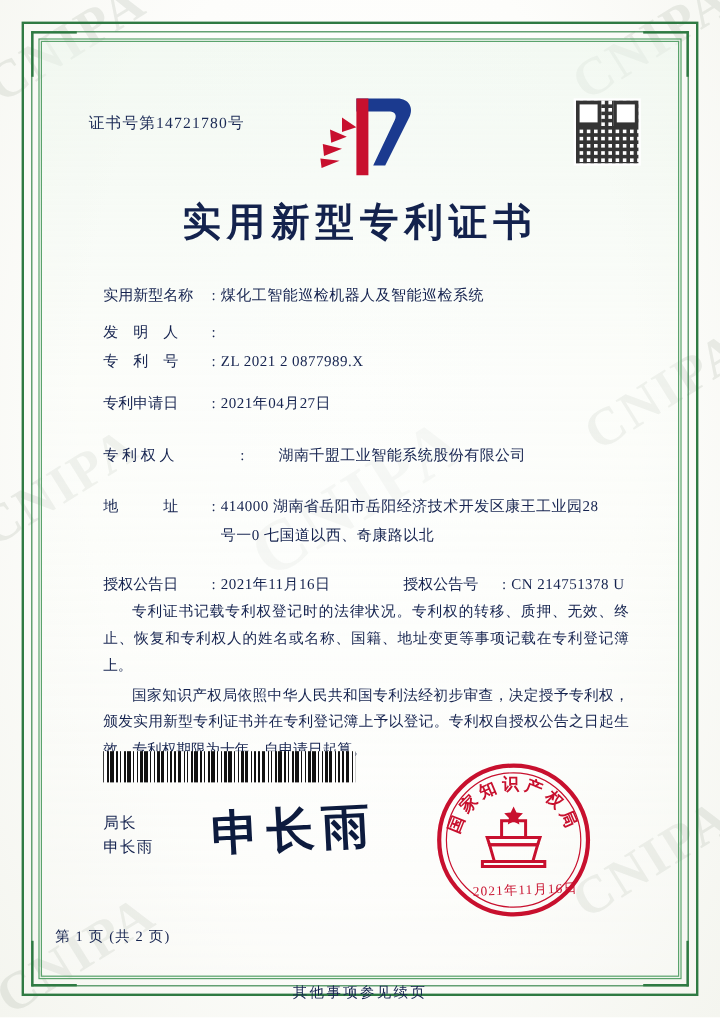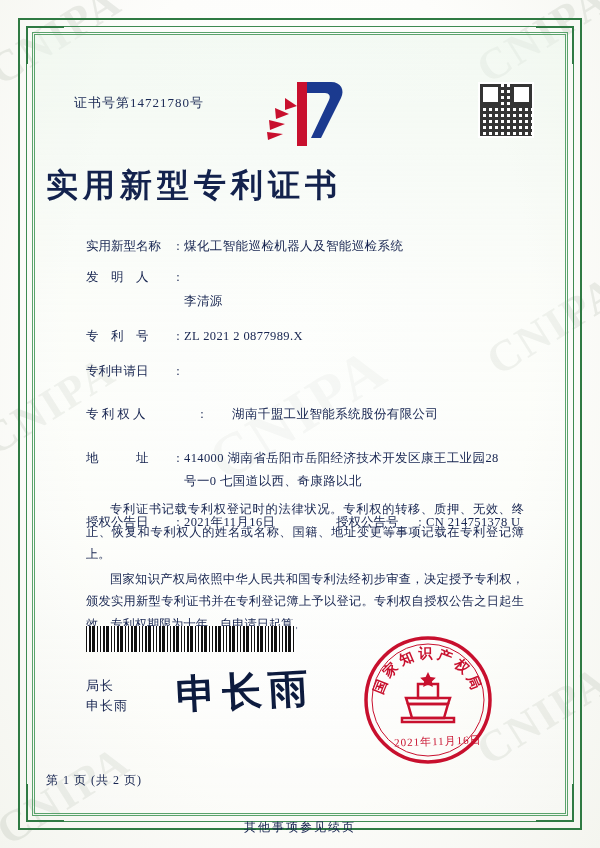--- a/index.html
+++ b/index.html
@@ -84,20 +84,21 @@
   .qr-grid:after{right:0;top:0;}
 
   
   .logo{
     position:absolute;left:50%;top:30px;transform:translateX(-50%);
     width:110px;height:78px;
   }
 
   .doc-title{
     position:absolute;left:0;right:0;top:118px;
+    text-align:center;
     font-family:"Liberation Serif","DejaVu Serif",serif;
     font-size:32px;font-weight:700;letter-spacing:5px;
     color:#13224d;
   }
 
   .fields{
     position:absolute;left:40px;right:30px;top:190px;
     font-family:"Liberation Serif","DejaVu Serif",serif;
     font-size:12.5px;
     color:#15234f;
@@ -219,35 +220,31 @@
       <div class="row tight">
         <span class="lbl">实用新型名称</span>
         <span class="colon">:</span>
         <span class="val">煤化工智能巡检机器人及智能巡检系统</span>
       </div>
 
       <div class="row" style="margin-bottom:2px;">
         <span class="lbl">发　明　人</span>
         <span class="colon">:</span>
       </div>
-      <div class="row tight" style="margin-bottom:14px;">
-        <span class="lbl"></span>
-        <span class="colon"></span>
-        <span class="val">李清源</span>
-      </div>
 
       <div class="row">
         <span class="lbl">专　利　号</span>
         <span class="colon">:</span>
         <span class="val">ZL 2021 2 0877989.X</span>
       </div>
 
       <div class="row" style="margin-bottom:22px;">
         <span class="lbl">专利申请日</span>
         <span class="colon">:</span>
+        <span class="val">2021年04月27日</span>
       </div>
 
       <div class="row" style="margin-bottom:22px;gap:24px;">
         <span class="lbl">专 利 权 人</span>
         <span class="colon">:</span>
         <span class="val">湖南千盟工业智能系统股份有限公司</span>
       </div>
 
       <div class="row" style="margin-bottom:2px;">
         <span class="lbl">地　　　址</span>

